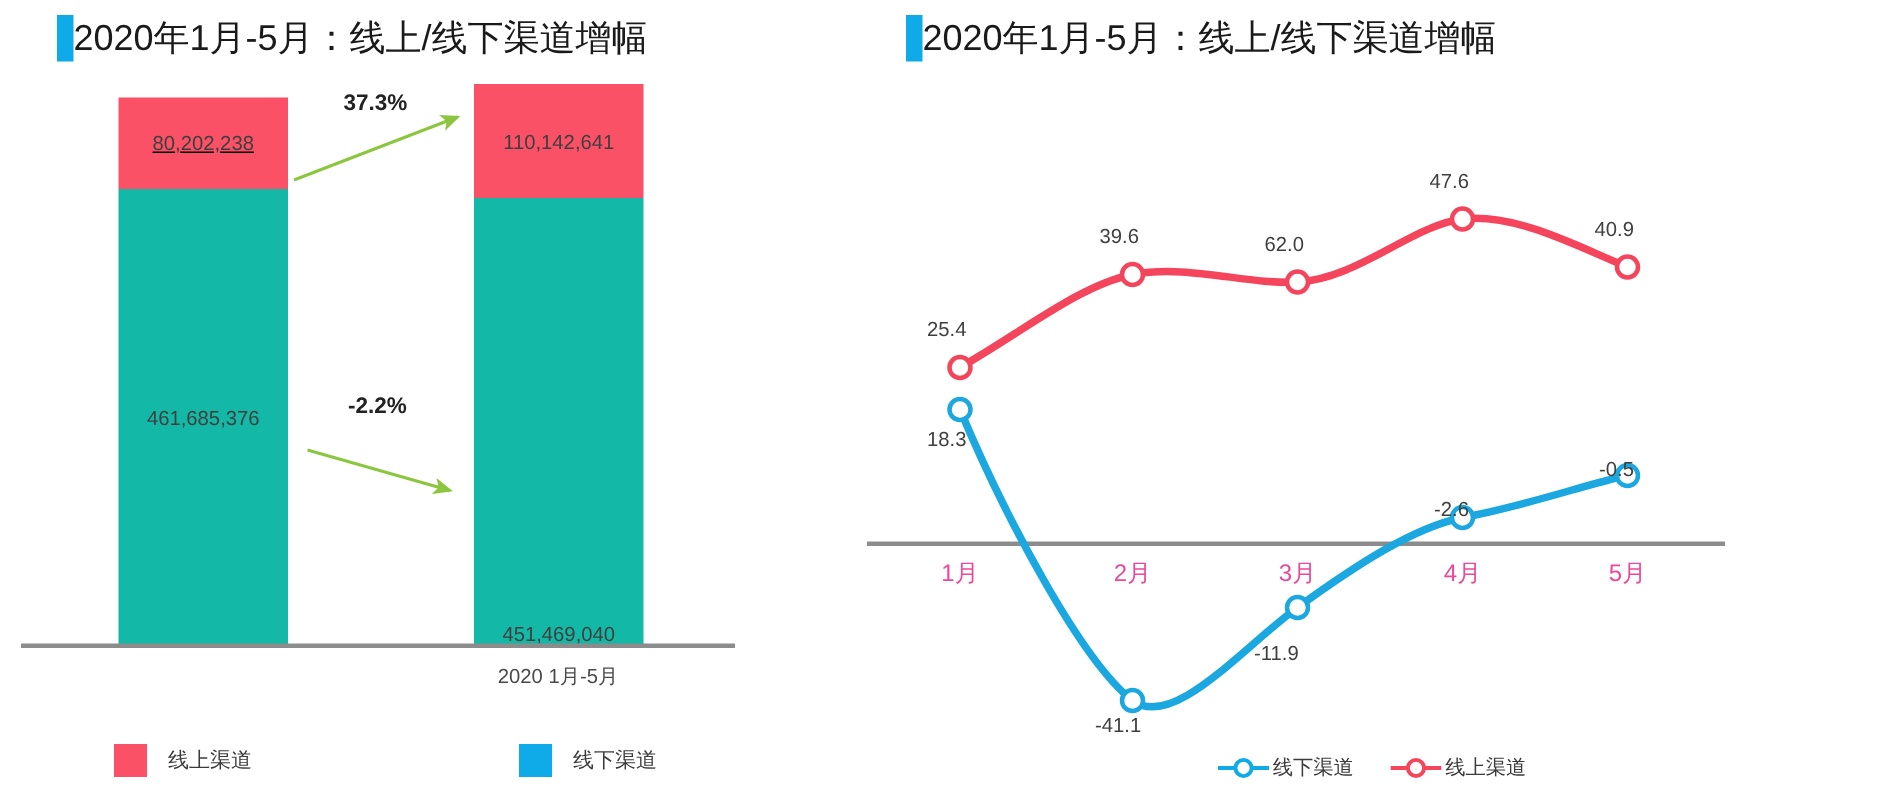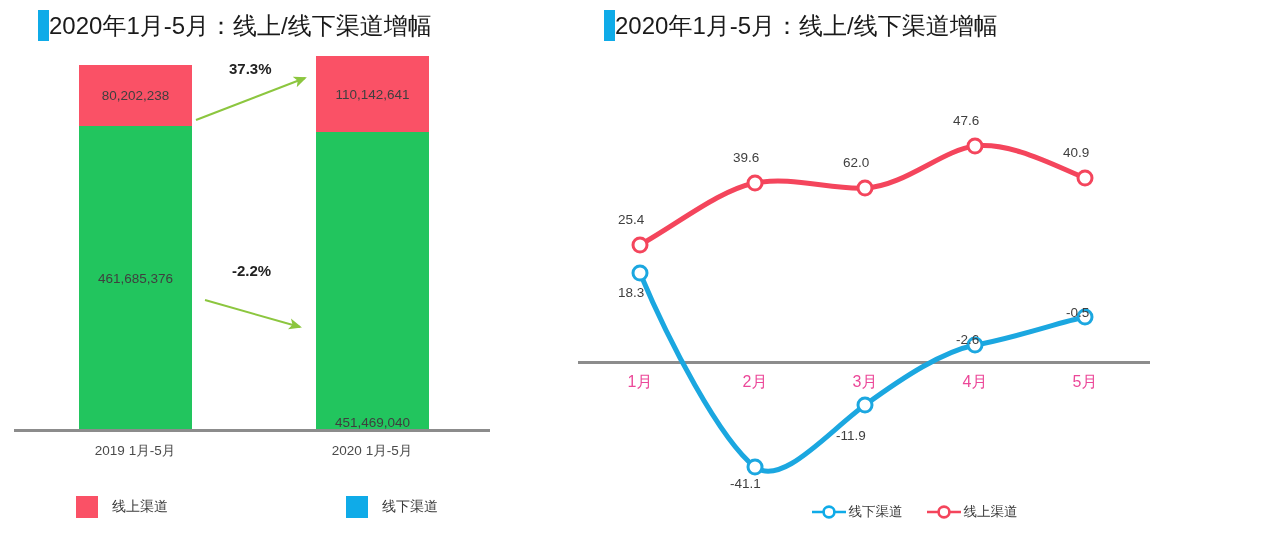--- a/index.html
+++ b/index.html
@@ -21,24 +21,24 @@
   }
   #left-title{left:38px;top:10px;}
   #right-title{left:44px;top:10px;}
 
   
   .bar-stack{position:absolute;width:113px;}
   .seg{position:absolute;left:0;width:100%;
        display:flex;align-items:center;justify-content:center;}
   .seg span{font-size:13.5px;color:#3f3f3f;white-space:nowrap;}
   .seg.online{background:#FA5166;}
-  .seg.offline{background:#22c55e;}
+  .seg.offline{background:#14b8a6;}
 
   #bar-2019{left:79px;}
-  #bar-2019 .online {top:65px;height:61px;}
+  #bar-2019 .online {top:65px;height:61px;text-decoration:underline;}
   #bar-2019 .offline{top:126px;height:304px;}
   #bar-2020{left:316px;}
   #bar-2020 .online {top:56px;height:76px;}
   #bar-2020 .offline{top:132px;height:298px;align-items:flex-end;}
 
   #bar-axis{
     position:absolute;left:14px;top:429px;width:476px;height:3px;
     background:#8c8c8c;
   }
   .cat-label{
@@ -104,21 +104,20 @@
     <div class="seg online">
       <span>110,142,641</span>
     </div>
     <div class="seg offline">
       <span>451,469,040</span>
     </div>
   </div>
 
   <div id="bar-axis"></div>
 
-  <div class="cat-label" id="cat-2019">2019 1月-5月</div>
   <div class="cat-label" id="cat-2020">2020 1月-5月</div>
 
   <svg class="arrow-svg">
     <defs>
       <marker id="ahead" markerWidth="7" markerHeight="7" refX="5.5" refY="3.2" orient="auto" markerUnits="strokeWidth">
         <path d="M0,0.4 L6.5,3.2 L0,6 L1.6,3.2 Z" fill="#8CC63F"></path>
       </marker>
     </defs>
     <line x1="196" y1="120" x2="305" y2="78" stroke="#8CC63F" stroke-width="2" marker-end="url(#ahead)"></line>
     <line x1="205" y1="300" x2="300" y2="327" stroke="#8CC63F" stroke-width="2" marker-end="url(#ahead)"></line>

